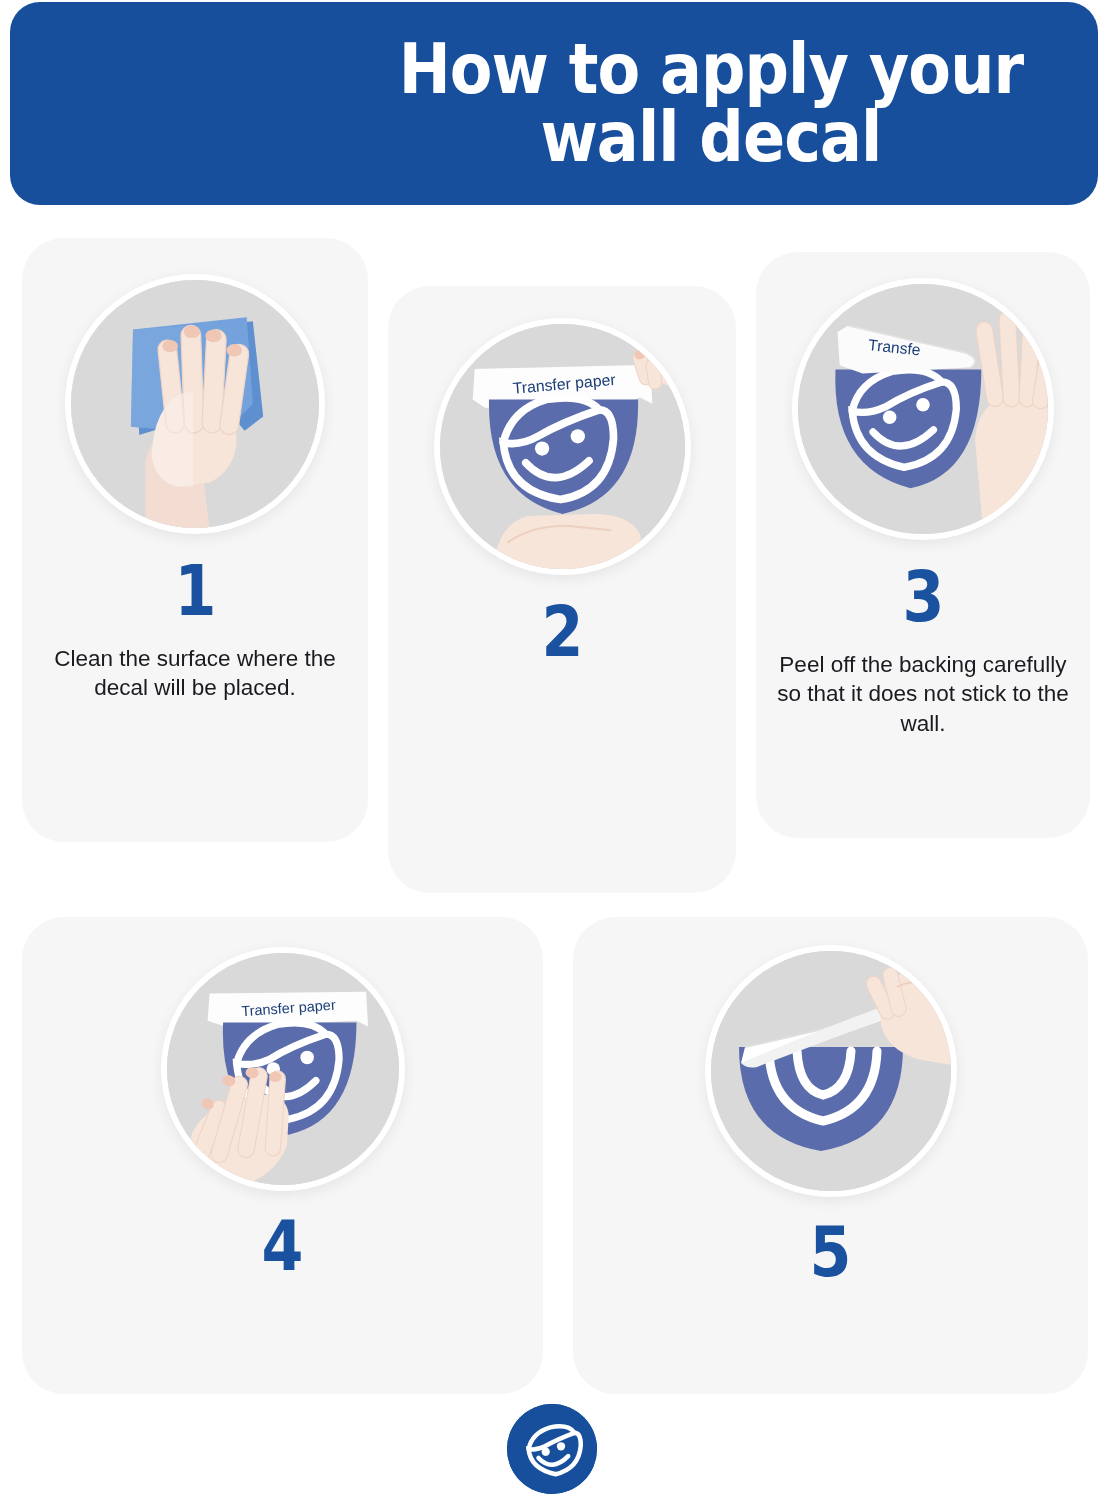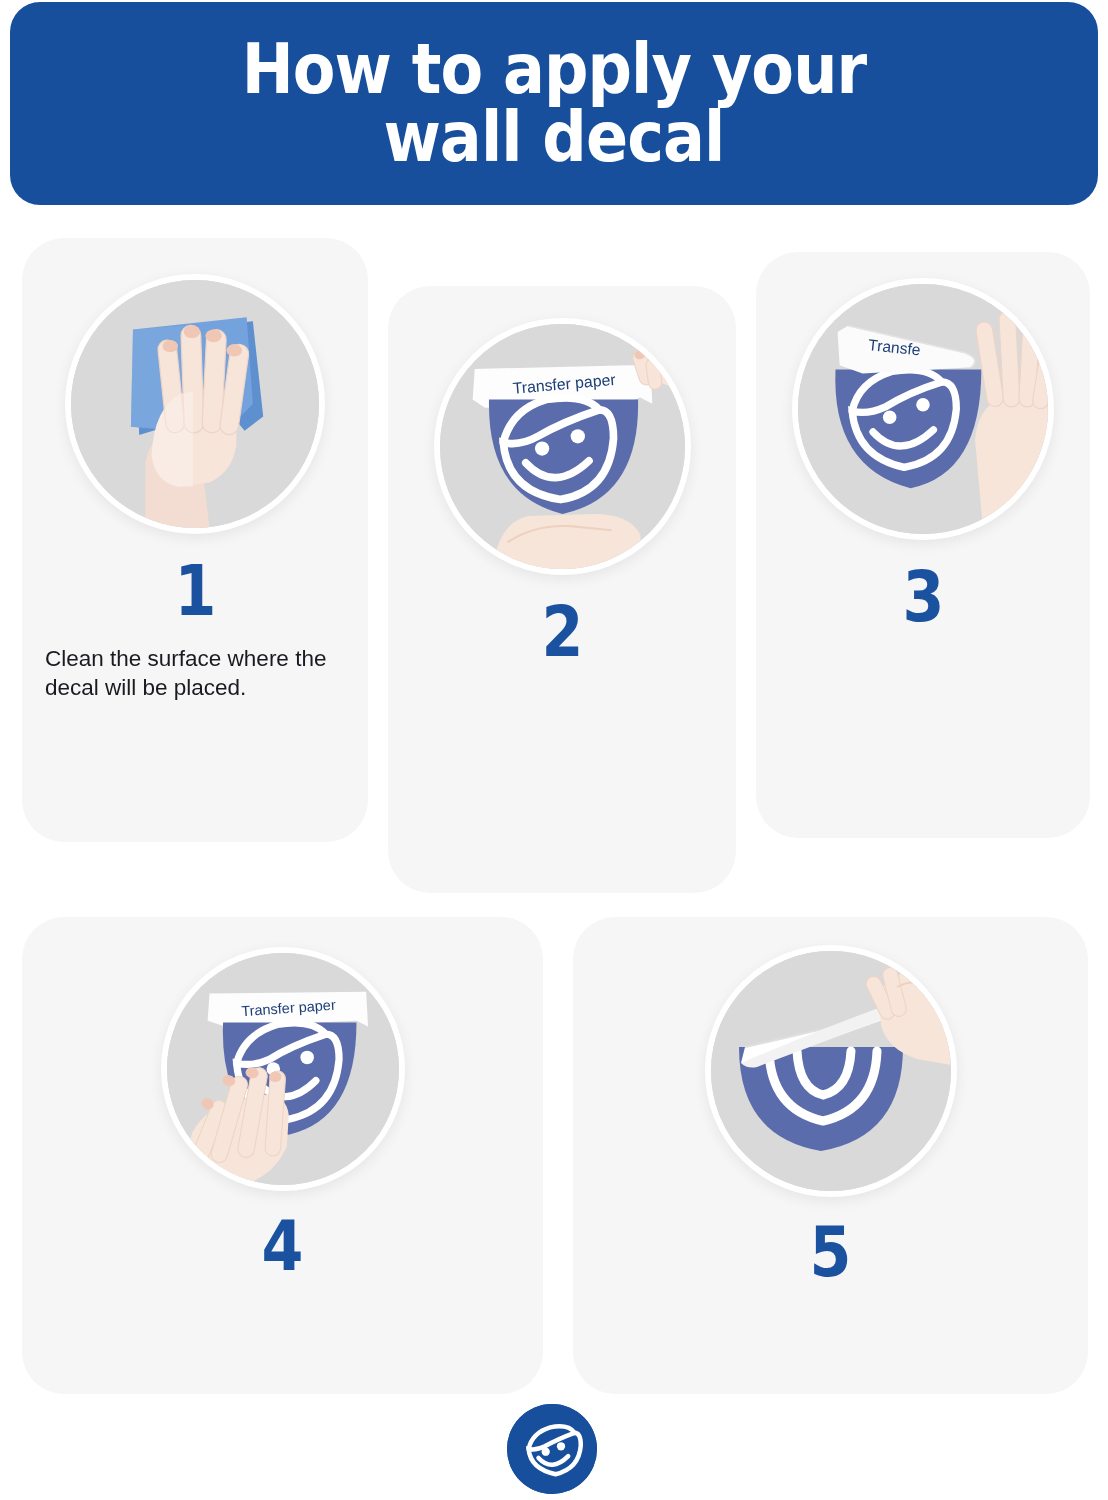--- a/index.html
+++ b/index.html
@@ -19,21 +19,21 @@
   .header-banner {
     position: absolute;
     left: 10px;
     top: 2px;
     width: 1088px;
     height: 203px;
     background: #174f9c;
     border-radius: 30px;
     display: flex;
     align-items: center;
-    justify-content: center;
+    justify-content: flex-end;
     box-sizing: border-box;
   }
   .header-title {
     color: #ffffff;
     font-family: "DejaVu Sans", sans-serif;
     font-weight: bold;
     font-size: 69px;
     line-height: 0.98;
     text-align: center;
     letter-spacing: -1px;
@@ -80,21 +80,21 @@
     font-weight: bold;
     font-size: 70px;
     line-height: 1;
     transform: scaleX(0.86);
     margin-top: 22px;
   }
   .step-text {
     color: #1a1a20;
     font-size: 22.5px;
     line-height: 1.30;
-    text-align: left;
+    text-align: center;
     margin-top: 18px;
     padding: 0 14px;
     max-width: 300px;
   }
   .card-4 .step-text, .card-5 .step-text { max-width: 420px; }
   .card-4 .step-number, .card-5 .step-number { margin-top: 20px; }
 
   
   .illus { position: absolute; inset: 0; }
   .illus svg { position: absolute; inset: 0; width: 100%; height: 100%; display: block; }
@@ -216,20 +216,21 @@
           <rect x="195" y="26" width="16" height="92" rx="8" transform="rotate(-3 203 72)"></rect>
           <rect x="214" y="30" width="16" height="88" rx="8" transform="rotate(3 222 74)"></rect>
           <rect x="230" y="44" width="15" height="76" rx="7.5" transform="rotate(9 237 82)"></rect>
         </g>
 
         <text x="92" y="66" fill="#1c3f77" font-family="'Liberation Sans', sans-serif" font-size="15" text-anchor="middle" transform="rotate(6 92 66)">Transfe</text>
       </svg>
     </div>
   </div>
   <div class="step-number">3</div>
+  <div class="step-text">Peel off the backing carefully so that it does not stick to the wall.</div>
 </div>
 
 <div class="card card-4 c4">
   <div class="img-circle">
     <div class="illus">
       <svg viewBox="0 0 240 240" preserveAspectRatio="xMidYMid slice">
         <rect x="0" y="0" width="240" height="240" fill="#d9d9d9"></rect>
 
         <path d="M44 42 L206 40 L208 76 L196 70 L60 76 L42 70 Z" fill="#fdfdfd"></path>
 

